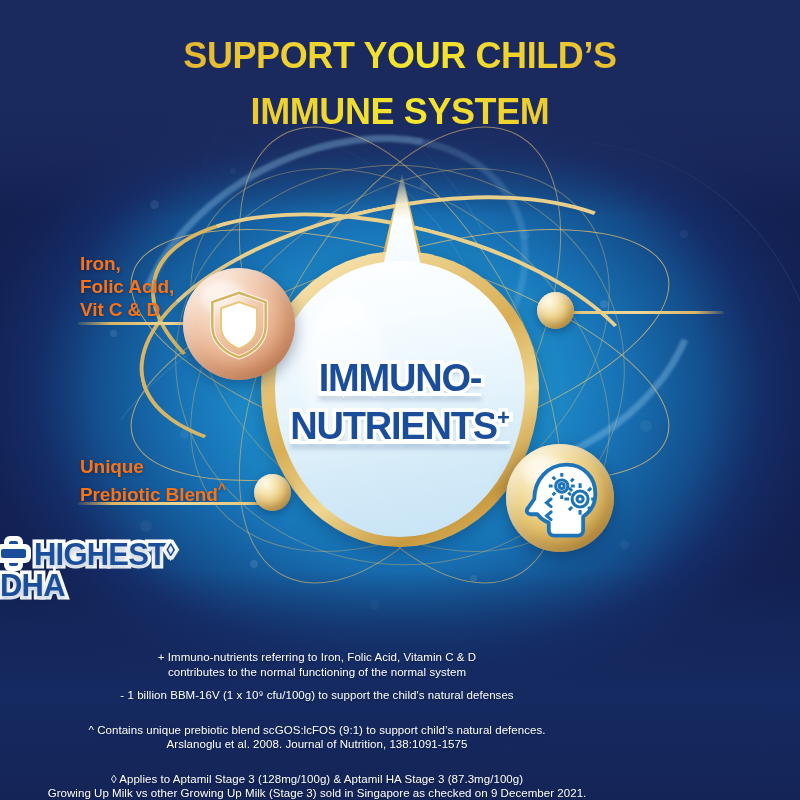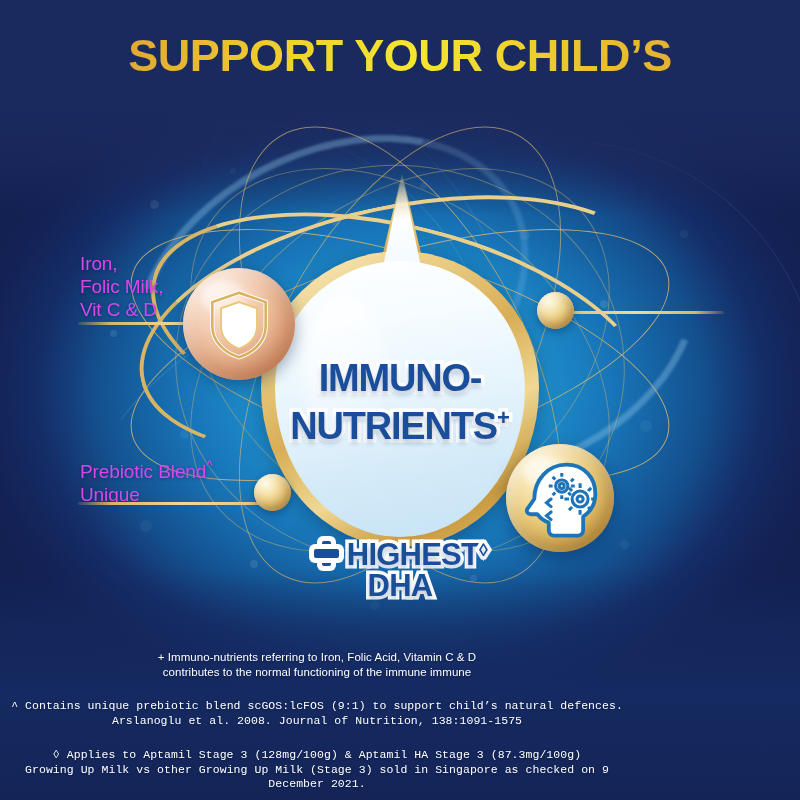--- a/index.html
+++ b/index.html
@@ -44,21 +44,21 @@
     border:1px solid rgba(150,215,255,0.13);
     border-color:rgba(150,215,255,0.16) transparent transparent transparent;
   }
 
   
   .headline {
     position:absolute;
     left:0; top:28px;
     width:800px;
     text-align:center;
-    font-size:45px;
+    font-size:36px;
     font-weight:bold;
     letter-spacing:-0.4px;
     line-height:56px;
     background:linear-gradient(95deg,#d08e2f 0%,#e0a932 16%,#efd12f 36%,#f5e72e 52%,#ecc82f 70%,#e3ad33 86%,#d4922f 100%);
     -webkit-background-clip:text;
     background-clip:text;
     color:transparent;
     -webkit-text-fill-color:transparent;
     text-transform:uppercase;
     font-family:"Liberation Sans", sans-serif;
@@ -130,27 +130,27 @@
     left:0; top:358px; width:800px;
     text-align:center;
     font-size:38px;
     font-weight:bold;
     line-height:40px;
     letter-spacing:-1.2px;
     color:#1a4e9b;
     -webkit-text-stroke:7px #ffffff;
     paint-order:stroke fill;
     text-shadow:0 4px 5px rgba(20,60,110,0.30);
+    text-decoration:underline;
   }
   .immuno sup { font-size:22px; vertical-align:14px; letter-spacing:0; }
 
   .dha-block {
     position:absolute;
     left:0; top:535px; width:800px;
-    text-align:center;
     font-size:31px;
     font-weight:bold;
     line-height:31px;
     letter-spacing:-0.8px;
     color:#1a4e9b;
     -webkit-text-stroke:7px #ffffff;
     paint-order:stroke fill;
     text-shadow:0 4px 5px rgba(20,60,110,0.30);
   }
   .dha-block sup { font-size:18px; vertical-align:9px; }
@@ -168,23 +168,23 @@
     background:#1a4e9b;
     border-radius:2px;
     box-shadow:0 0 0 5px #ffffff;
   }
   .dha-plus::before { left:9px; top:1px; width:9px; height:25px; }
   .dha-plus::after  { left:1px; top:9px; width:25px; height:9px; }
 
   
   .label {
     position:absolute;
-    color:#d946ef;
+    color:#f97316;
     font-size:19px;
-    font-weight:normal;
+    font-weight:bold;
     line-height:23px;
     letter-spacing:-0.1px;
     text-shadow:0 1px 3px rgba(8,25,60,0.5);
   }
   .label sup { font-size:14px; }
   .rule {
     position:absolute;
     height:3px;
     border-radius:2px;
   }
@@ -233,21 +233,21 @@
     color:#ffffff;
   }
   .fn {
     font-size:11.5px;
     line-height:14.5px;
     letter-spacing:0.05px;
     margin-bottom:9px;
     text-shadow:0 1px 2px rgba(5,20,55,0.55);
   }
   .fn.tight { margin-bottom:9px; }
-  .fn.gap { margin-top:20px;font-family:Liberation Mono, monospace; }
+  .fn.gap { margin-top:20px; }
 </style>
 </head>
 <body>
 
 <div id="stage">
 
   <div class="bg-base"></div>
 
   <div>
     <div class="streak" style="left:-120px;top:60px;width:640px;height:640px;transform:rotate(18deg);"></div>
@@ -294,20 +294,21 @@
     <div class="orbit thin" style="left:150px;top:230px;width:500px;height:250px;transform:rotate(62deg);"></div>
     <div class="orbit faint" style="left:165px;top:200px;width:470px;height:320px;transform:rotate(-38deg);"></div>
     <div class="orbit faint" style="left:165px;top:200px;width:470px;height:320px;transform:rotate(38deg);"></div>
     <div class="orbit faint" style="left:175px;top:165px;width:450px;height:400px;transform:rotate(5deg);"></div>
     <div class="orbit-thick" style="left:135px;top:205px;width:530px;height:240px;transform:rotate(-12deg);"></div>
     <div class="orbit-thick" style="left:145px;top:225px;width:510px;height:230px;transform:rotate(14deg);"></div>
   </div>
 
   <div class="headline">
     <span>SUPPORT YOUR CHILD’S</span>
+    <span class="l2">IMMUNE SYSTEM</span>
   </div>
 
   <div class="droplet-wrap">
     <div class="droplet-tip-gold"></div>
     <div class="droplet-rim"></div>
     <div class="droplet-tip"></div>
     <div class="droplet-inner"></div>
     <div class="droplet-sheen"></div>
   </div>
 
@@ -320,30 +321,30 @@
 
   <div class="dha-block">
     <div>
       <span class="dha-plus"></span><span>HIGHEST</span><sup>◊</sup>
     </div>
     <div>DHA</div>
   </div>
 
   <div class="label" style="left:80px;top:252px;">
     <div>Iron,</div>
-    <div>Folic Milk,</div>
+    <div>Folic Acid,</div>
     <div>Vit C &amp; D</div>
   </div>
   <div class="rule l" style="left:78px;top:322px;width:180px;"></div>
 
   <div class="label" style="left:80px;top:455px;">
+    <div>Unique</div>
     <div>
       <span>Prebiotic Blend</span><sup>^</sup>
     </div>
-    <div>Unique</div>
   </div>
   <div class="rule l" style="left:78px;top:502px;width:190px;"></div>
 
   <div class="rule r" style="left:566px;top:311px;width:158px;"></div>
 
   <div class="sphere sphere-peach" style="left:183px;top:268px;width:112px;height:112px;">
     <div class="sphere-hl" style="left:18px;top:13px;width:46px;height:34px;"></div>
     <svg class="shield-svg" viewBox="0 0 100 112" width="62" height="70" style="left:25px;top:22px;">
       <path d="M50 4 L93 19 V58 C93 84 72 101 50 108 C28 101 7 84 7 58 V19 Z" fill="none" stroke="#ffffff" stroke-width="7"></path>
       <path d="M50 4 L93 19 V58 C93 84 72 101 50 108 C28 101 7 84 7 58 V19 Z" fill="none" stroke="#d9b15c" stroke-width="4"></path>
@@ -366,22 +367,23 @@
       <path d="M42 55 L36 60 L42 65 M42 72 L36 77 L42 82" fill="none" stroke="#1d74b8" stroke-width="4" stroke-linecap="round"></path>
     </svg>
   </div>
 
   <div class="node" style="left:537px;top:292px;width:37px;height:37px;"></div>
   <div class="node" style="left:254px;top:474px;width:37px;height:37px;"></div>
 
   <div class="footnotes">
     <div class="fn tight">
       <div>+ Immuno-nutrients referring to Iron, Folic Acid, Vitamin C &amp; D</div>
-      <div>contributes to the normal functioning of the immune immune</div>
-    </div>
+      <div>contributes to the normal functioning of the normal system</div>
+    </div>
+    <div class="fn tight">- 1 billion BBM-16V (1 x 10⁹ cfu/100g) to support the child's natural defenses</div>
     <div class="fn tight gap">
       <div>^ Contains unique prebiotic blend scGOS:lcFOS (9:1) to support child’s natural defences.</div>
       <div>Arslanoglu et al. 2008. Journal of Nutrition, 138:1091-1575</div>
     </div>
     <div class="fn gap">
       <div>◊ Applies to Aptamil Stage 3 (128mg/100g) &amp; Aptamil HA Stage 3 (87.3mg/100g)</div>
       <div>Growing Up Milk vs other Growing Up Milk (Stage 3) sold in Singapore as checked on 9 December 2021.</div>
     </div>
   </div>
 

